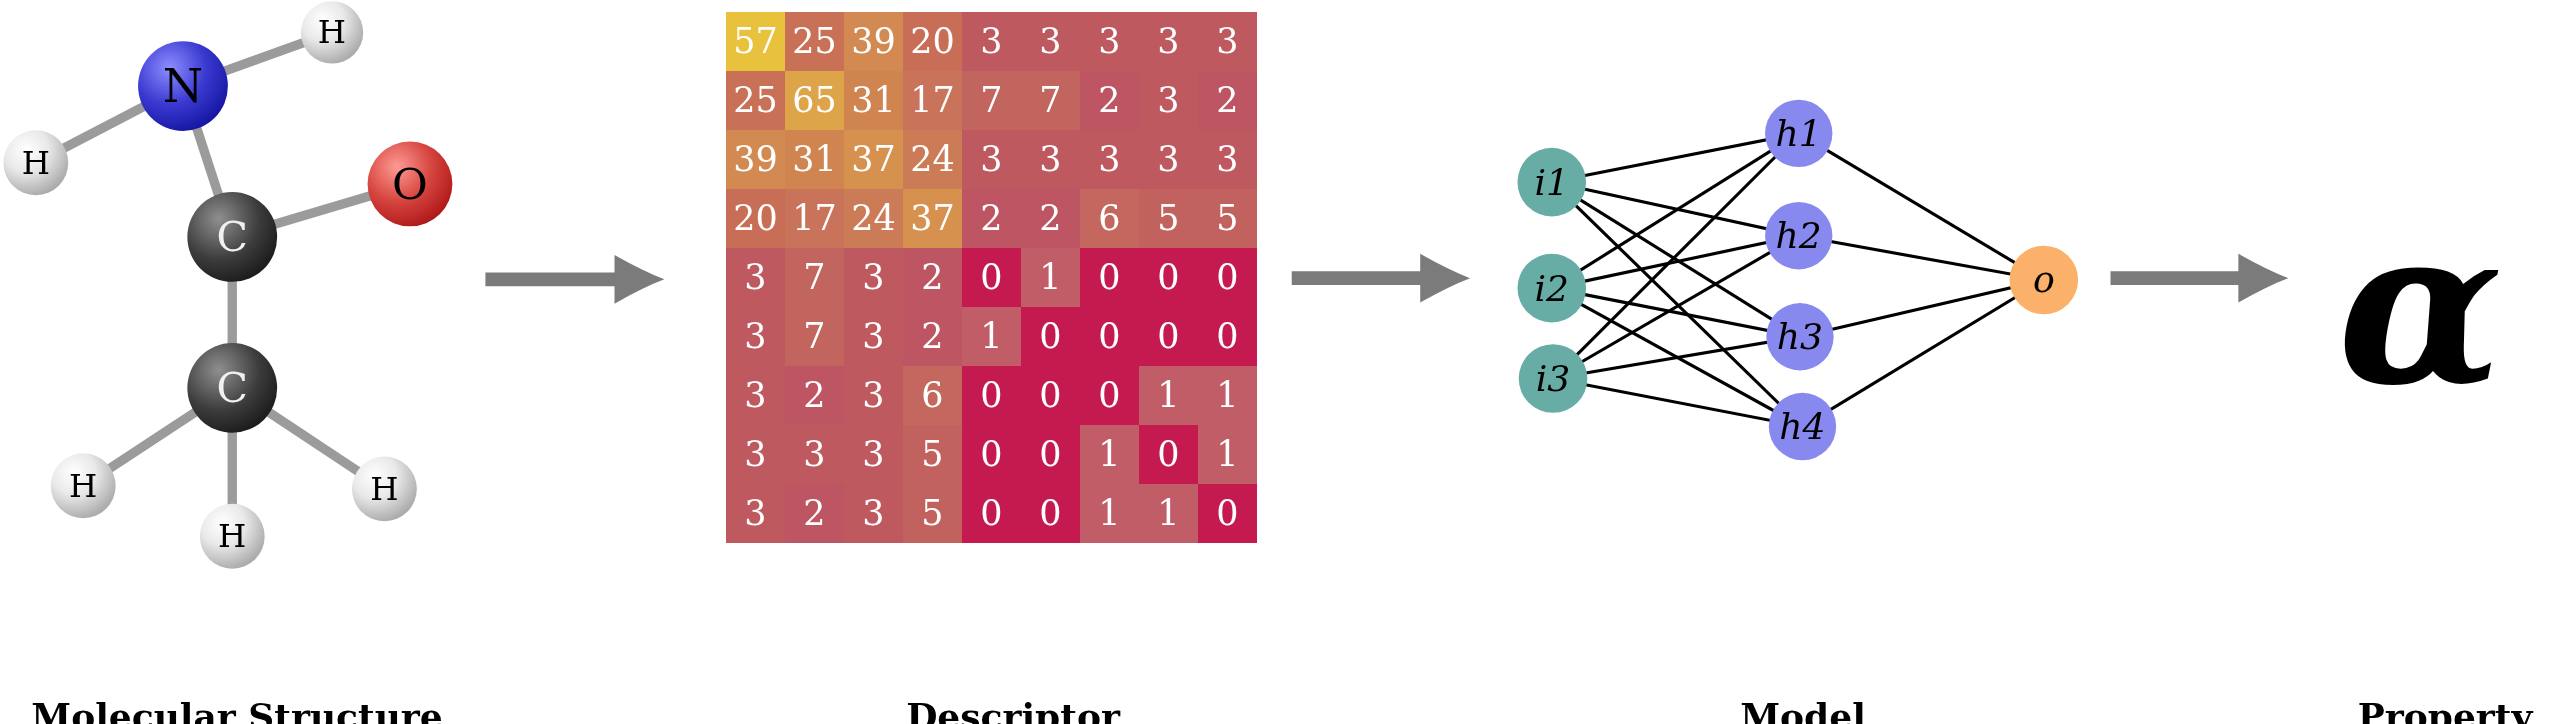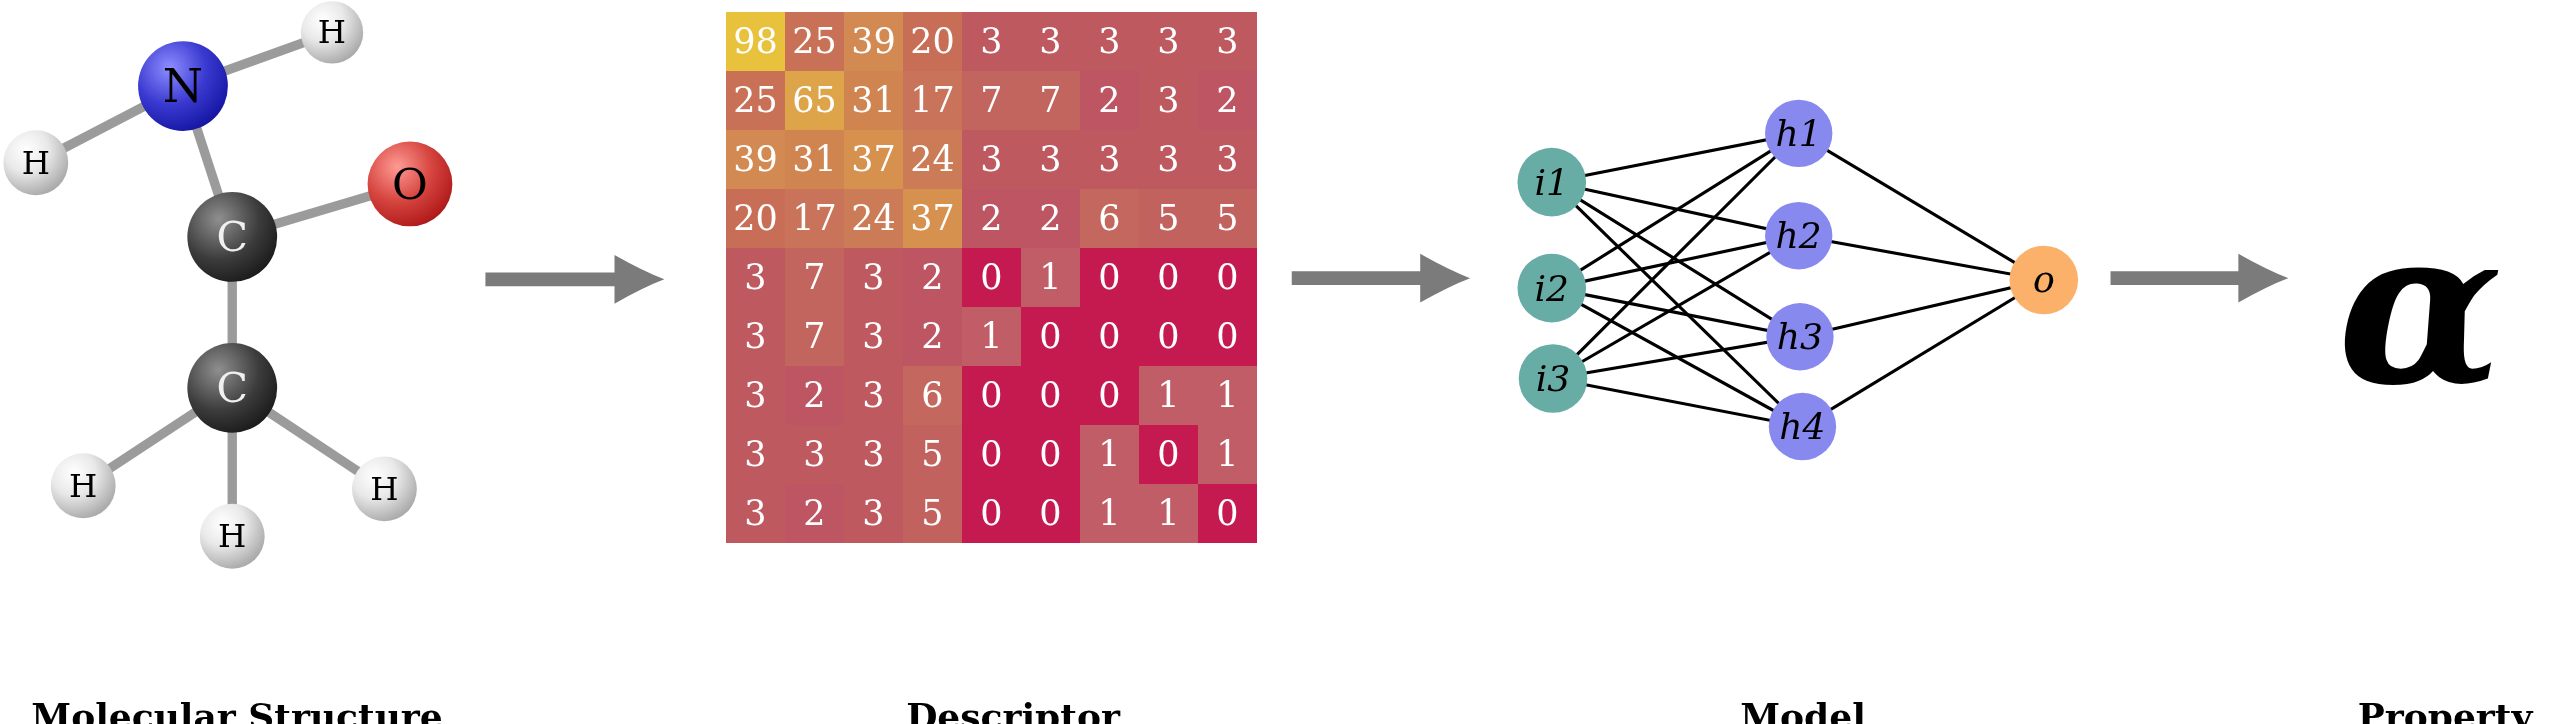--- a/index.html
+++ b/index.html
@@ -146,21 +146,21 @@
         <circle cx="2886" cy="540" r="54" fill="#8789ee"></circle>
         <text x="2886" y="540" fill="#000000" font-size="58" text-anchor="middle" dominant-baseline="central" class="node-label">h3</text>
         <circle cx="2890" cy="684" r="54" fill="#8789ee"></circle>
         <text x="2890" y="684" fill="#000000" font-size="58" text-anchor="middle" dominant-baseline="central" class="node-label">h4</text>
         <circle cx="3277" cy="449" r="55" fill="#fbb169"></circle>
         <text x="3277" y="449" fill="#000000" font-size="58" text-anchor="middle" dominant-baseline="central" class="node-label">o</text>
       </g>
   </svg>
 
   <div id="descriptor-matrix">
-      <div class="matrix-cell" style="background: rgb(232, 194, 61); color: rgb(255, 255, 255);">98</div>
+      <div class="matrix-cell" style="background: rgb(232, 194, 61); color: rgb(255, 255, 255);">57</div>
       <div class="matrix-cell" style="background: rgb(201, 113, 86); color: rgb(255, 255, 255);">25</div>
       <div class="matrix-cell" style="background: rgb(210, 138, 82); color: rgb(255, 255, 255);">39</div>
       <div class="matrix-cell" style="background: rgb(200, 110, 87); color: rgb(255, 255, 255);">20</div>
       <div class="matrix-cell" style="background: rgb(191, 89, 96); color: rgb(255, 255, 255);">3</div>
       <div class="matrix-cell" style="background: rgb(191, 89, 96); color: rgb(255, 255, 255);">3</div>
       <div class="matrix-cell" style="background: rgb(191, 89, 96); color: rgb(255, 255, 255);">3</div>
       <div class="matrix-cell" style="background: rgb(191, 89, 96); color: rgb(255, 255, 255);">3</div>
       <div class="matrix-cell" style="background: rgb(191, 89, 96); color: rgb(255, 255, 255);">3</div>
       <div class="matrix-cell" style="background: rgb(201, 113, 86); color: rgb(255, 255, 255);">25</div>
       <div class="matrix-cell" style="background: rgb(221, 164, 74); color: rgb(255, 255, 255);">65</div>

